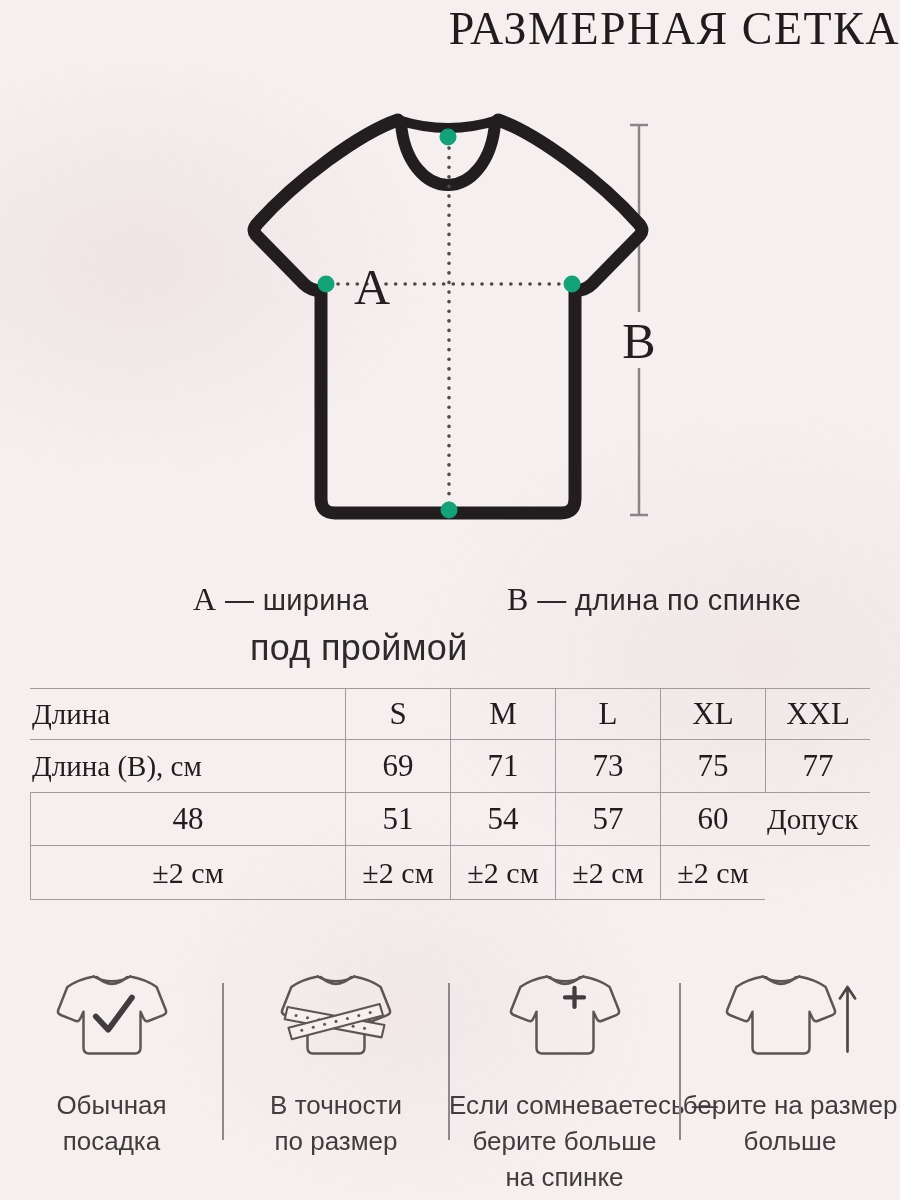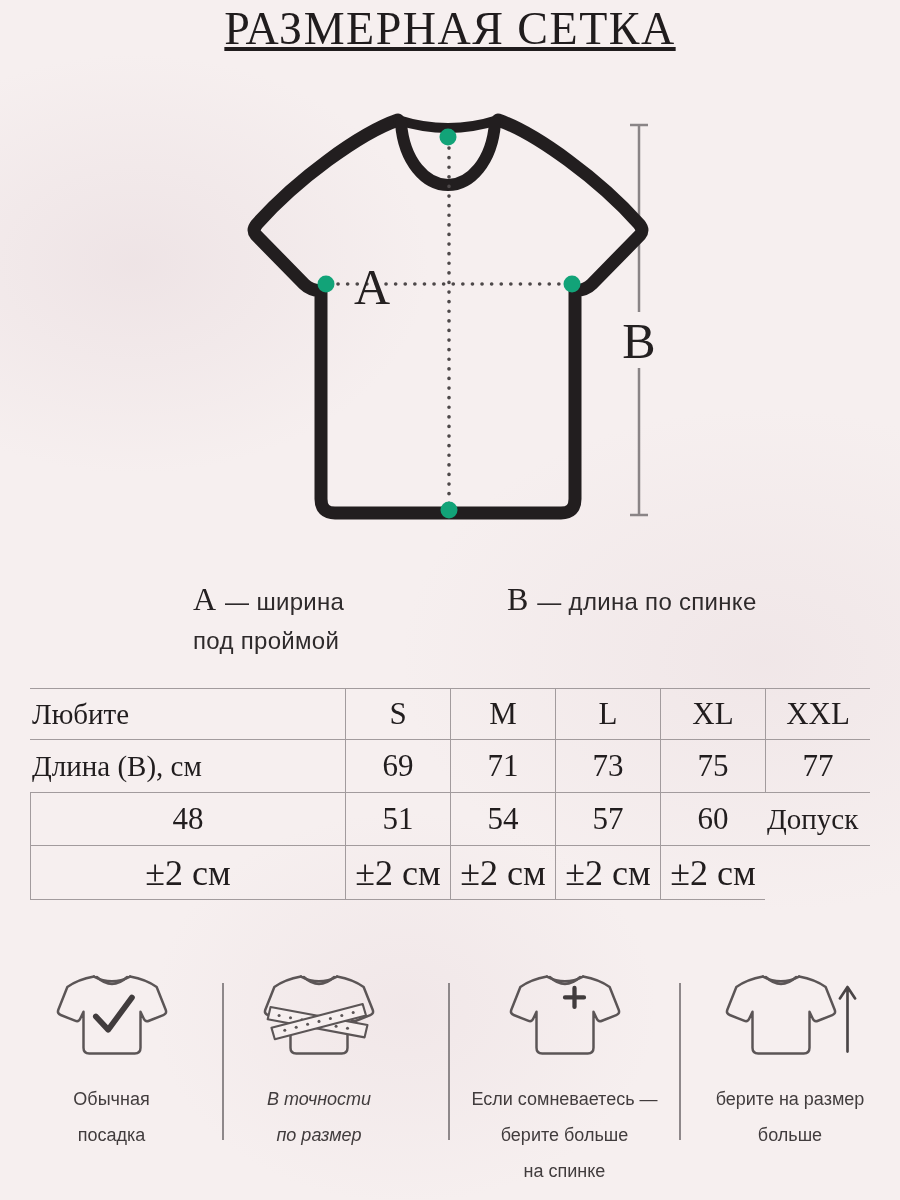--- a/index.html
+++ b/index.html
@@ -7,54 +7,54 @@
   .canvas{
     position:relative;width:900px;height:1200px;overflow:hidden;
     background:
       radial-gradient(ellipse 420px 300px at 15% 22%, rgba(224,207,212,.35), transparent 70%),
       radial-gradient(ellipse 520px 360px at 85% 55%, rgba(227,211,215,.30), transparent 70%),
       radial-gradient(ellipse 360px 280px at 45% 84%, rgba(229,213,217,.30), transparent 70%),
       #f6efef;
   }
   .title{
     position:absolute;top:2px;left:0;width:100%;margin:0;
-    text-align:center;font-family:"Liberation Serif",serif;font-weight:normal;
-    font-size:46px;letter-spacing:1.5px;color:#201c1d;text-decoration:underline;
+    text-align:right;font-family:"Liberation Serif",serif;font-weight:normal;
+    font-size:46px;letter-spacing:1.5px;color:#201c1d;
   }
   .diagram{position:absolute;left:230px;top:100px;width:440px;height:440px;}
 
   .legend{position:absolute;color:#2e2a2b;}
   .legend-a{left:193px;top:581px;}
   .legend-b{left:507px;top:581px;}
   .legend-line1{display:flex;align-items:baseline;}
   .legend-letter{font-family:"Liberation Serif",serif;font-size:32px;color:#242021;}
-  .legend-rest{font-size:24px;margin-left:9px;letter-spacing:.3px;}
-  .legend-line2{font-size:24px;margin-top:9px;letter-spacing:.3px;}
+  .legend-rest{font-size:29px;margin-left:9px;letter-spacing:.3px;}
+  .legend-line2{font-size:36px;margin-left:57px;margin-top:9px;letter-spacing:.3px;}
 
   .size-table{
     position:absolute;left:30px;top:688px;width:840px;
     display:grid;
     grid-template-columns:315px repeat(5,105px);
     grid-template-rows:51px 53px 53px 54px;
     border-top:1px solid #a29b9d;
     font-family:"Liberation Serif",serif;color:#211d1e;
   }
   .cell{border-bottom:1px solid #a29b9d;display:flex;align-items:center;}
   .lbl{font-size:29px;padding-left:2px;}
   .val{justify-content:center;font-size:31px;border-left:1px solid #a29b9d;}
-  .val.tol{font-size:36px;}
+  .val.tol{font-size:30px;}
 
   .fit-item{position:absolute;top:968px;text-align:center;}
   .fit-1{left:0;width:223px;}
-  .fit-2{left:206px;width:226px;font-style:italic;}
+  .fit-2{left:223px;width:226px;}
   .fit-3{left:449px;width:231px;}
   .fit-4{left:680px;width:220px;}
   .fit-icon{height:96px;display:flex;align-items:flex-start;justify-content:center;}
   .fit-icon svg{height:95px;}
-  .fit-caption{margin-top:17px;font-size:18px;line-height:36px;color:#413c3d;white-space:nowrap;}
+  .fit-caption{margin-top:23px;font-size:26px;line-height:36px;color:#413c3d;white-space:nowrap;}
   .fit-divider{position:absolute;top:983px;width:2px;height:157px;background:#8e888a;}
   .div-1{left:222px;}
   .div-2{left:448px;}
   .div-3{left:679px;}
   .defs-holder{position:absolute;width:0;height:0;}
 </style>
 </head>
 <body>
 
 <div class="canvas">
@@ -109,21 +109,21 @@
     <div class="legend-line2">под проймой</div>
   </div>
   <div class="legend legend-b">
     <div class="legend-line1">
       <span class="legend-letter">B</span>
       <span class="legend-rest">— длина по спинке</span>
     </div>
   </div>
 
   <div class="size-table">
-    <div class="cell lbl">Любите</div>
+    <div class="cell lbl">Длина</div>
     <div class="cell val">S</div>
     <div class="cell val">M</div>
     <div class="cell val">L</div>
     <div class="cell val">XL</div>
     <div class="cell val">XXL</div>
 
     <div class="cell lbl">Длина (B), см</div>
     <div class="cell val">69</div>
     <div class="cell val">71</div>
     <div class="cell val">73</div>

